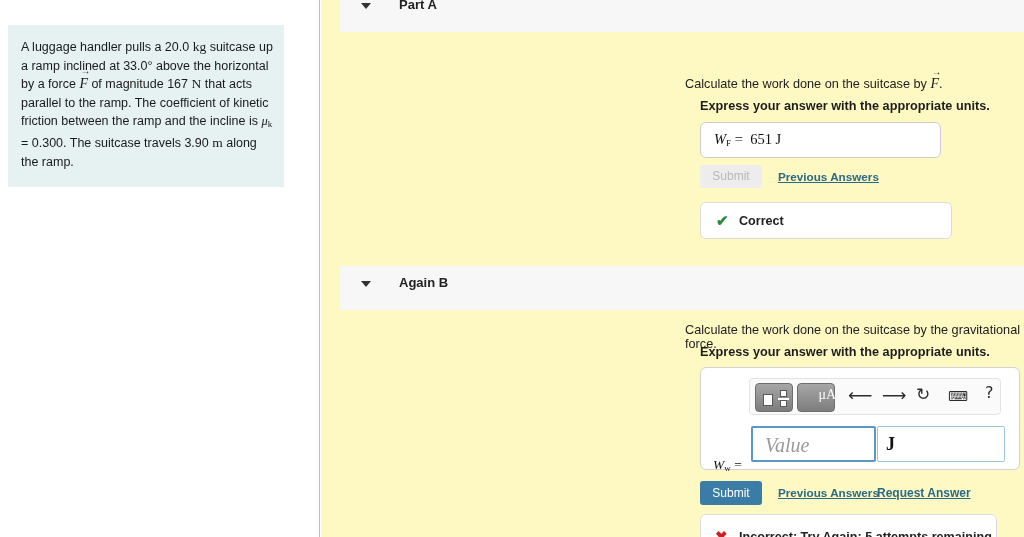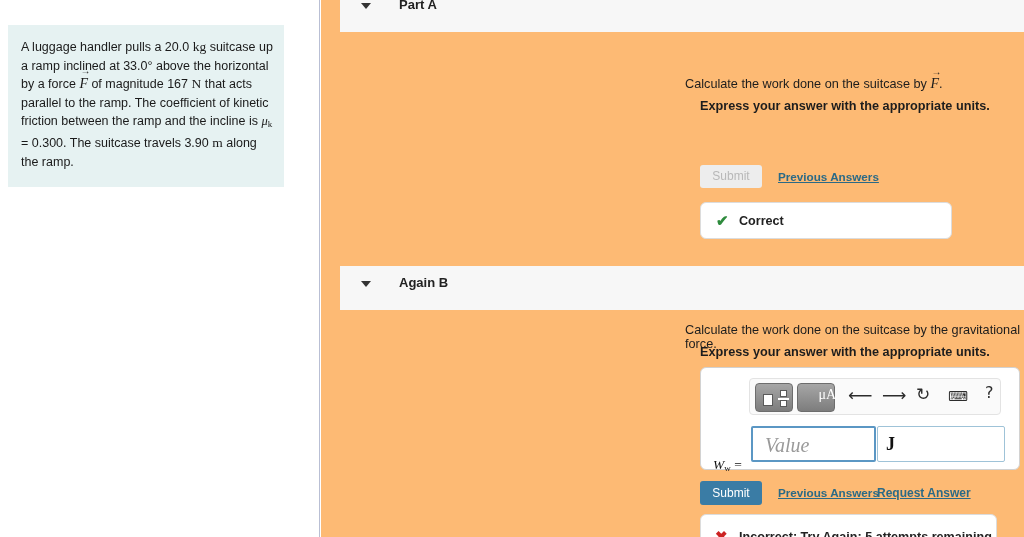--- a/index.html
+++ b/index.html
@@ -38,21 +38,21 @@
   .vecF::after {
     content: "\2192";
     position: absolute; left: 1px; top: -9px;
     font-size: 10px; font-style: normal; line-height: 1;
   }
   .sub { font-size: 9px; vertical-align: -2px; font-family: "Liberation Serif", serif; }
 
   
   #right-panel {
     position: absolute; left: 321px; top: 0; width: 703px; height: 537px;
-    background: #fdba74;
+    background: #fef9c3;
   }
   #toplinks {
     position: absolute; right: 0px; top: 13px;
     font-size: 11.5px; color: #2b6a86;
     white-space: nowrap;
   }
   #toplinks a { color: #2b6a86; text-decoration: underline; }
   .book-icon {
     display: inline-block; width: 13px; height: 10px;
     vertical-align: -1px; margin-right: 5px; position: relative;
@@ -230,20 +230,23 @@
 
     <div class="part-header" style="top:-12px;">
       <span class="caret"></span>
       <span class="ptitle">Part A</span>
     </div>
 
     <div class="qtext" style="top:76px;"><span>Calculate the work done on the suitcase by </span><span class="vecF">F</span><span>.</span></div>
 
     <div class="qbold" style="top:99px;">Express your answer with the appropriate units.</div>
 
+    <div id="ansbox-a">
+      <span class="expr"><span class="mital">W</span><span class="sub">F</span>&nbsp;<span>=</span>&nbsp; <span>651</span> <span>J</span></span>
+    </div>
 
     <div id="submit-a">Submit</div>
     <a id="prevans-a" href="#">Previous Answers</a>
 
     <div id="correct-box">
       <span class="chk">✔</span>
       <span class="ctxt">Correct</span>
     </div>
 
     <div class="part-header" style="top:266px;width:703px;left:19px;">

